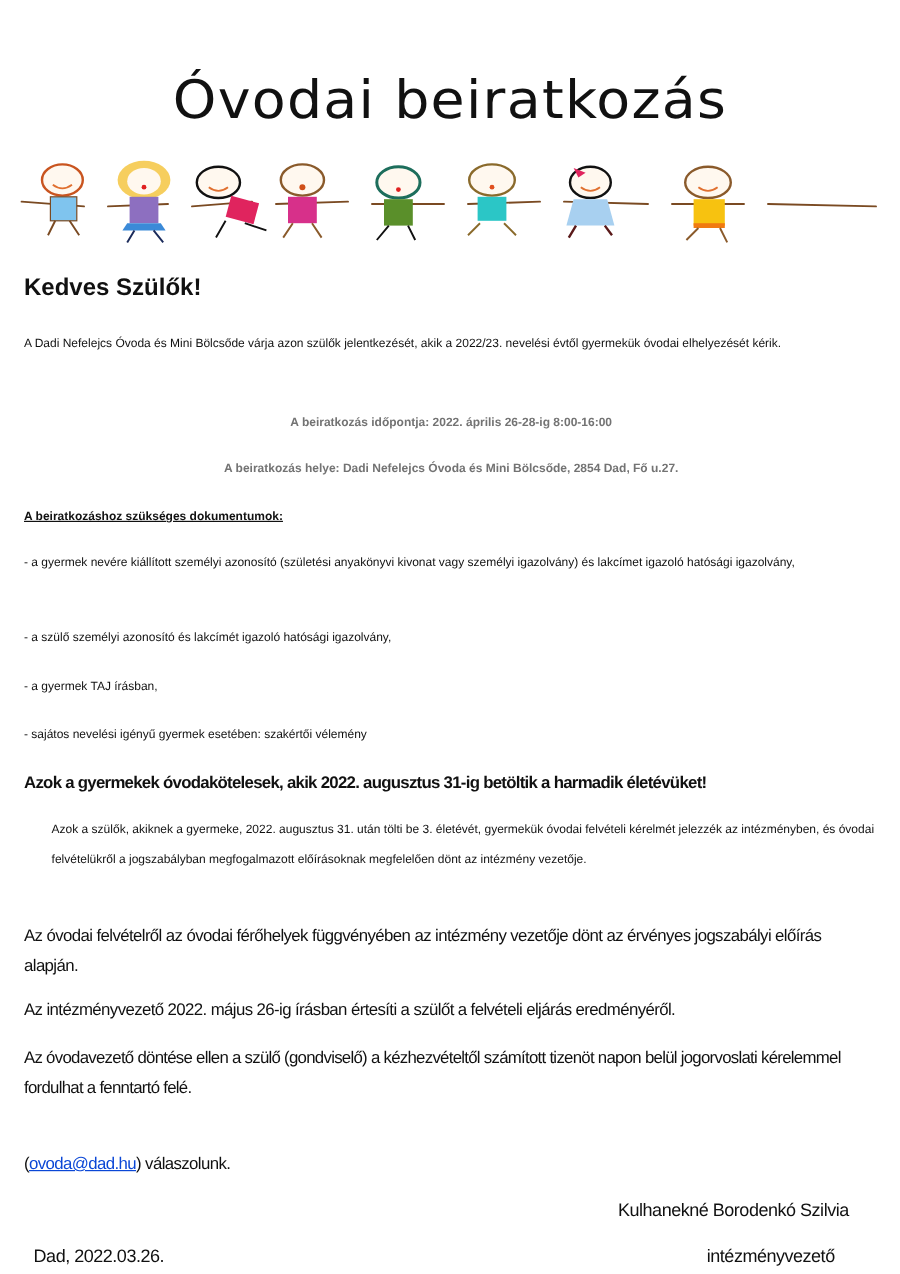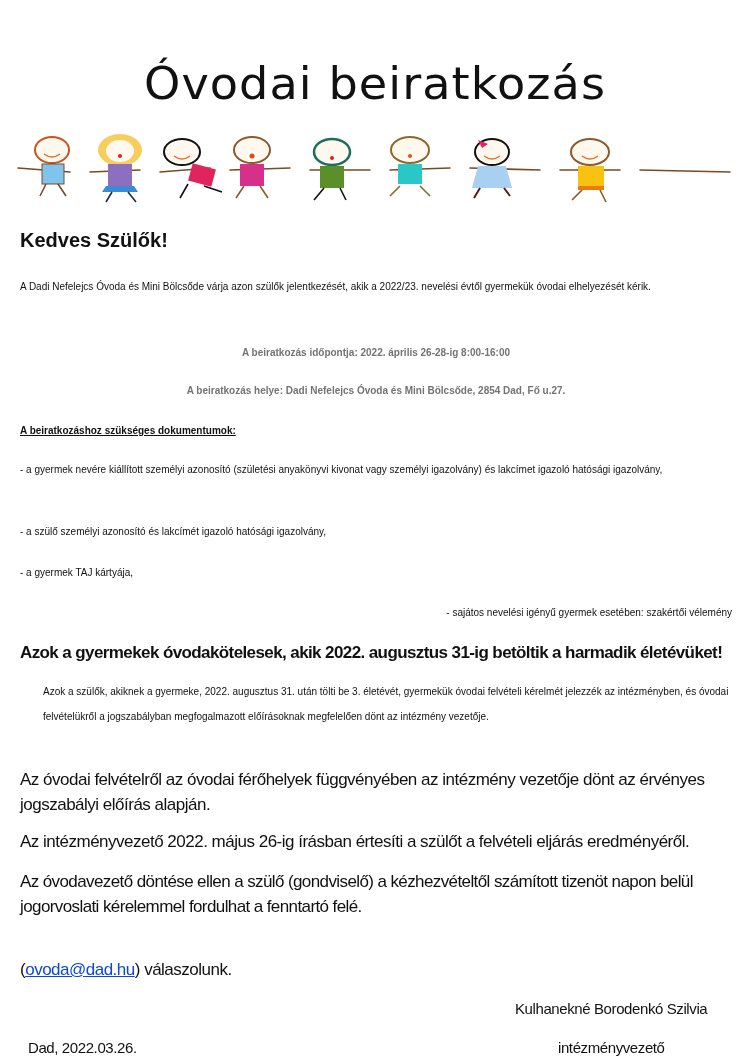--- a/index.html
+++ b/index.html
@@ -23,21 +23,21 @@
       position: absolute; left: 20px; width: 712px;
       font-size: 10px; line-height: 25px;
     }
     .greeting { top: 226px; font-size: 20px; font-weight: bold; line-height: 28px; }
     .p { margin: 0; }
     .red {
       color: #737373; font-weight: bold; text-align: center;
     }
     .bold { font-weight: bold; }
     .underline { text-decoration: underline; font-weight: bold; }
-    .narrow { font-size: 17px; letter-spacing: -0.35px; }
+    .narrow { font-size: 14px; letter-spacing: -0.35px; }
     a.email { color: #0b47d6; text-decoration: underline; }
     .sig { position: absolute; font-size: 15px; }
   </style>
 </head>
 <body>
 
 <div class="page-title">Óvodai beiratkozás</div>
 
 <svg class="kids" viewBox="0 0 730 80" xmlns="http://www.w3.org/2000/svg">
   <g stroke="#7a4a22" stroke-width="1.6" fill="none" stroke-linecap="round">
@@ -112,30 +112,30 @@
   <p class="p">A Dadi Nefelejcs Óvoda és Mini Bölcsőde várja azon szülők jelentkezését, akik a 2022/23. nevelési évtől gyermekük óvodai elhelyezését kérik.</p>
 </div>
 
 <div class="text red" style="top:340px; left:20px; width:712px;">A beiratkozás időpontja: 2022. április 26-28-ig 8:00-16:00</div>
 <div class="text red" style="top:378px; left:20px; width:712px;">A beiratkozás helye: Dadi Nefelejcs Óvoda és Mini Bölcsőde, 2854 Dad, Fő u.27.</div>
 
 <div class="text underline" style="top:418px;">A beiratkozáshoz szükséges dokumentumok:</div>
 
 <div class="text" style="top:457px;">- a gyermek nevére kiállított személyi azonosító (születési anyakönyvi kivonat vagy személyi igazolvány) és lakcímet igazoló hatósági igazolvány,</div>
 <div class="text" style="top:519px;">- a szülő személyi azonosító és lakcímét igazoló hatósági igazolvány,</div>
-<div class="text" style="top:560px;">- a gyermek TAJ kártyája,</div>
-<div class="text" style="top:600px;text-align:right;">- sajátos nevelési igényű gyermek esetében: szakértői vélemény</div>
+<div class="text" style="top:560px;">- a gyermek TAJ írásban,</div>
+<div class="text" style="top:600px;">- sajátos nevelési igényű gyermek esetében: szakértői vélemény</div>
 
 <div class="text bold narrow" style="top:640px; letter-spacing:-0.6px;">Azok a gyermekek óvodakötelesek, akik 2022. augusztus 31-ig betöltik a harmadik életévüket!</div>
 
 <div class="text" style="top:679px;margin-left:23px;">Azok a szülők, akiknek a gyermeke, 2022. augusztus 31. után tölti be 3. életévét, gyermekük óvodai felvételi kérelmét jelezzék az intézményben, és óvodai felvételükről a jogszabályban megfogalmazott előírásoknak megfelelően dönt az intézmény vezetője.</div>
 <div class="text narrow" style="top:767px; letter-spacing:-0.5px;">Az óvodai felvételről az óvodai férőhelyek függvényében az intézmény vezetője dönt az érvényes jogszabályi előírás alapján.</div>
 <div class="text narrow" style="top:829px; letter-spacing:-0.5px;">Az intézményvezető 2022. május 26-ig írásban értesíti a szülőt a felvételi eljárás eredményéről.</div>
 <div class="text narrow" style="top:869px; letter-spacing:-0.6px;">Az óvodavezető döntése ellen a szülő (gondviselő) a kézhezvételtől számított tizenöt napon belül jogorvoslati kérelemmel fordulhat a fenntartó felé.</div>
 
 <div class="text narrow" style="top:932px; letter-spacing:-0.5px;">
   <br>
   <span>(</span><a class="email" href="mailto:ovoda@dad.hu">ovoda@dad.hu</a><span>) válaszolunk.</span>
 </div>
 
 <div class="sig" style="left:515px; top:1000px; letter-spacing:-0.4px;">Kulhanekné Borodenkó Szilvia</div>
 <div class="sig" style="left:28px; top:1039px; letter-spacing:-0.4px;">Dad, 2022.03.26.</div>
-<div class="sig" style="left:558px; top:1039px; letter-spacing:-0.4px;">intézményvezető</div>
+<div class="sig" style="left:589px; top:1039px; letter-spacing:-0.4px;">intézményvezető</div>
 
 </body></html>

